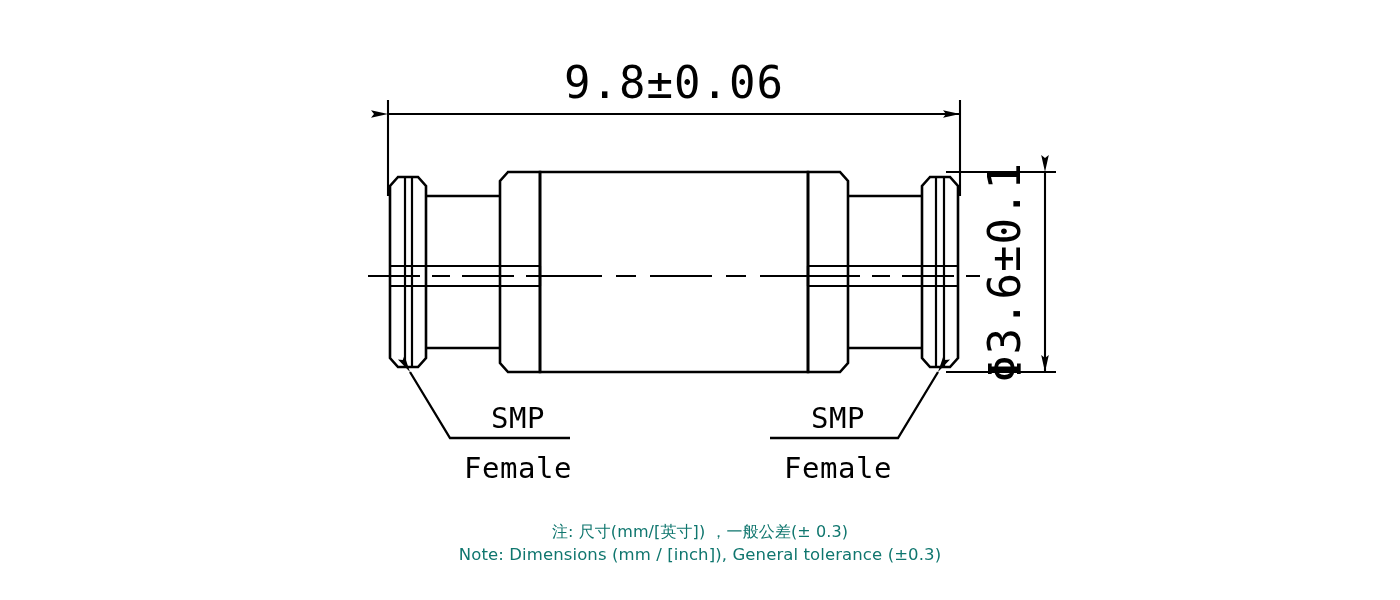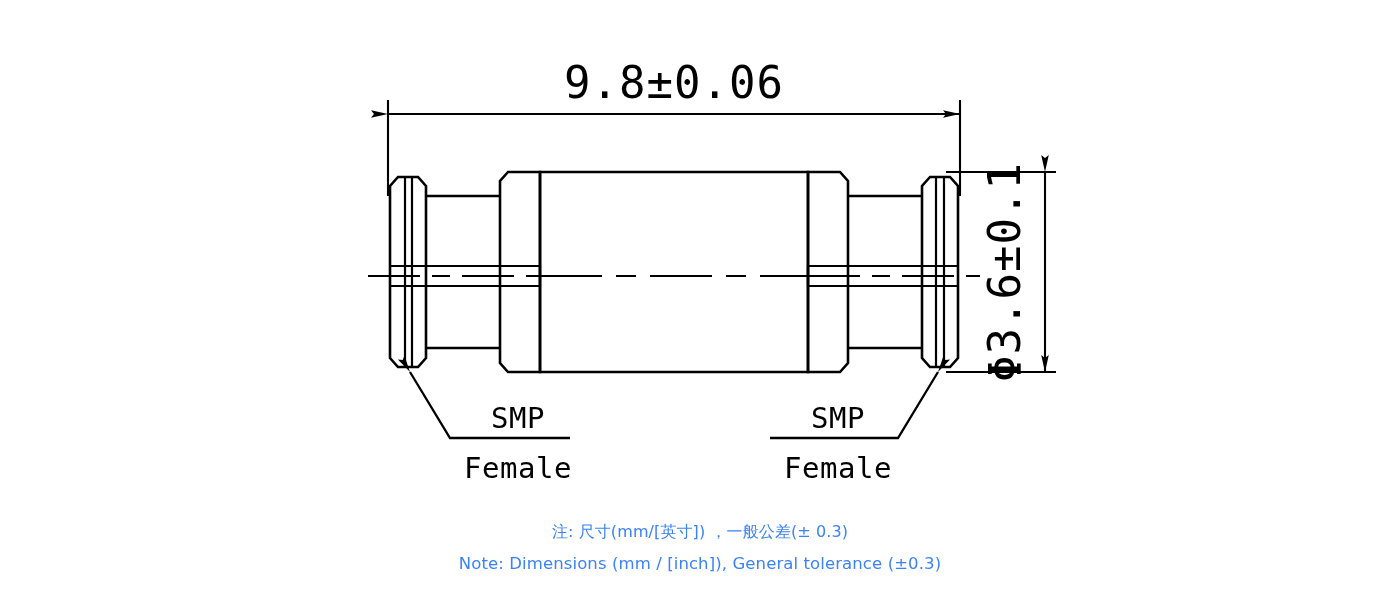--- a/index.html
+++ b/index.html
@@ -25,32 +25,32 @@
     top: 0;
     width: 1400px;
     height: 600px;
   }
   .note-block {
     position: absolute;
     left: 0;
     top: 520px;
     width: 1400px;
     text-align: center;
-    color: #3b82f6;
+    color: #0f766e;
     line-height: 1.45;
   }
   .note-line {
     display: block;
     font-family: "DejaVu Sans", "Liberation Sans", sans-serif;
     font-size: 16.5px;
     letter-spacing: 0.1px;
     white-space: pre;
   }
   .note-line.cn { font-size: 16px; }
-  .note-line.en { font-size: 16.5px; margin-top: 9px; }
+  .note-line.en { font-size: 16.5px; }
   svg text {
     fill: #000000;
   }
   .dimtext {
     font-family: "DejaVu Sans Mono", "Liberation Mono", monospace;
     font-size: 44px;
     letter-spacing: 1px;
   }
   .calloutlabel {
     font-family: "DejaVu Sans Mono", "Liberation Mono", monospace;

